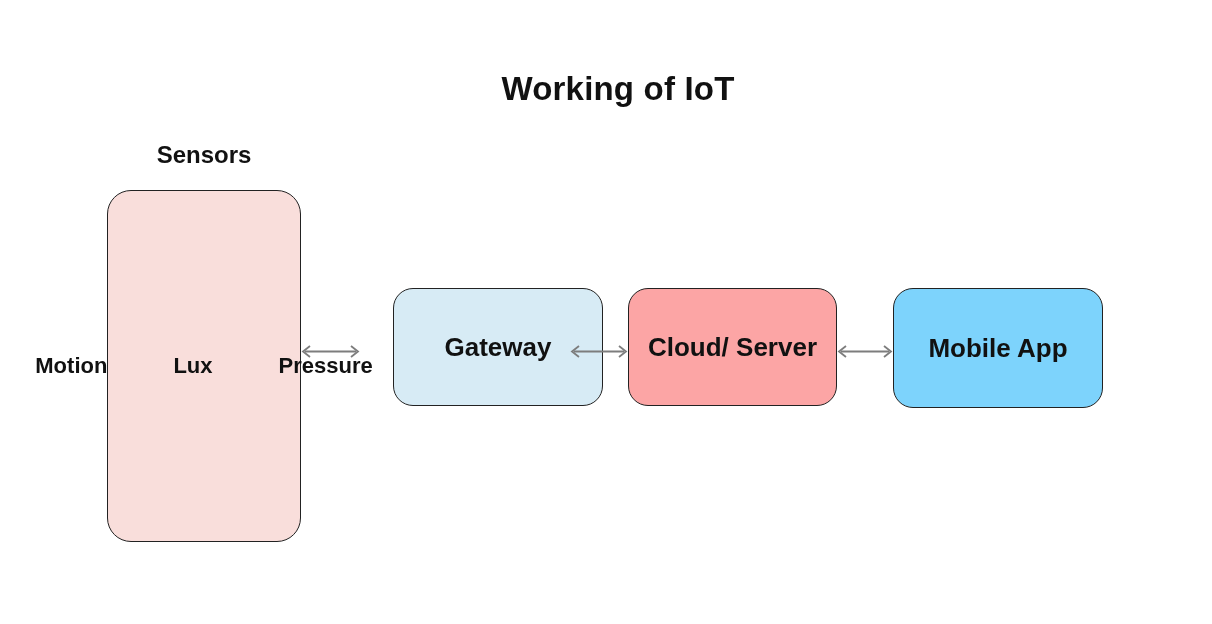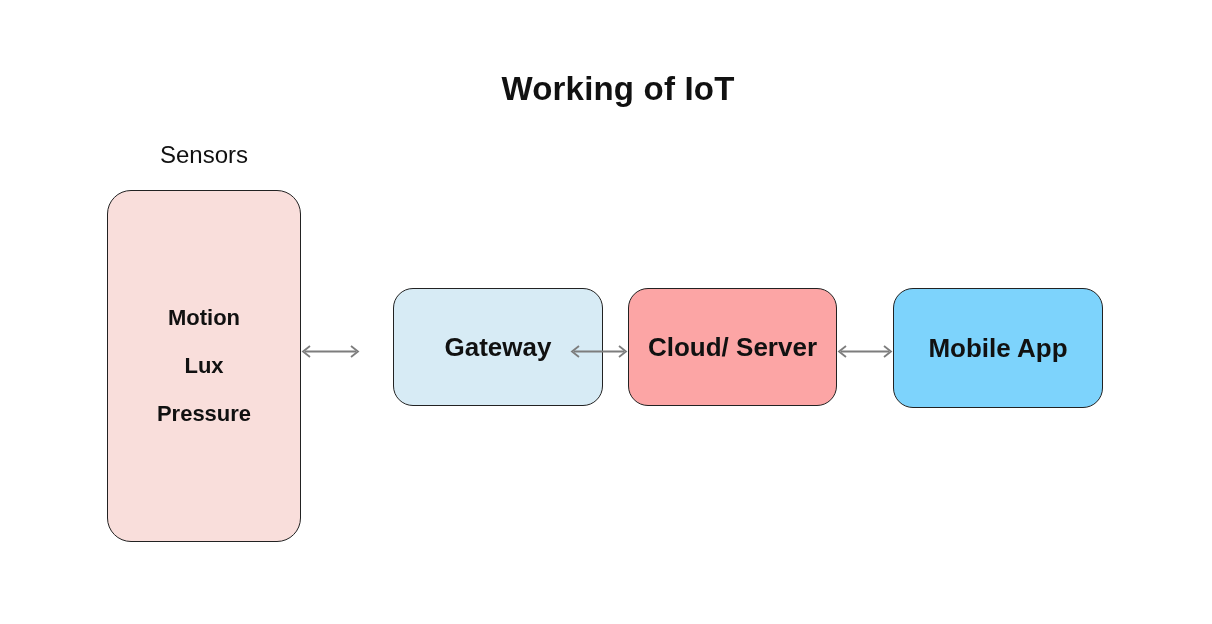--- a/index.html
+++ b/index.html
@@ -28,42 +28,42 @@
     letter-spacing: 0.2px;
     color: #111111;
   }
   .group-label {
     position: absolute;
     left: 107px;
     top: 141px;
     width: 194px;
     text-align: center;
     font-size: 24px;
-    font-weight: 400;
+    font-weight: 700;
     color: #111111;
   }
   .box {
     position: absolute;
     box-sizing: border-box;
     border: 1.5px solid var(--border-color, #222222);
     display: flex;
     align-items: center;
     justify-content: center;
     text-align: center;
     font-weight: 700;
     color: #111111;
   }
   .sensors-box {
     left: 107px;
     top: 190px;
     width: 194px;
     height: 352px;
     border-radius: 24px;
-    flex-direction: column;
-    gap: 24px;
+    flex-direction: row;
+    gap: 66px;
     font-size: 22px;
   }
   .sensor-item {
     line-height: 24px;
   }
   .node {
     height: 118px;
     border-radius: 20px;
     font-size: 26px;
   }

